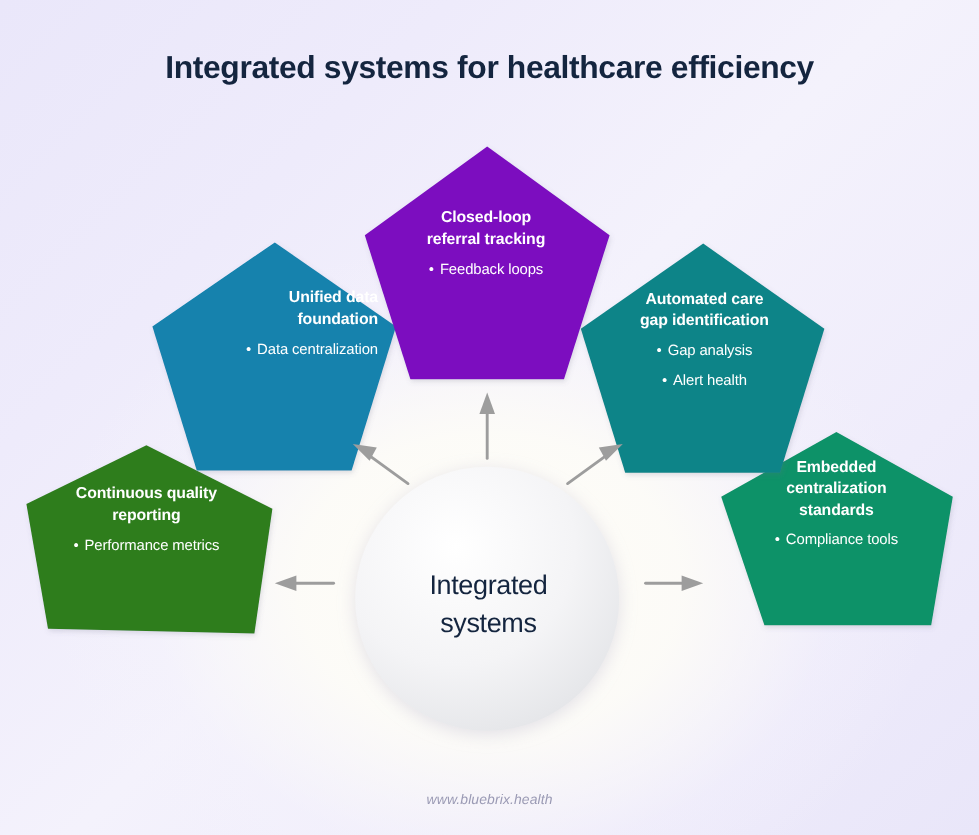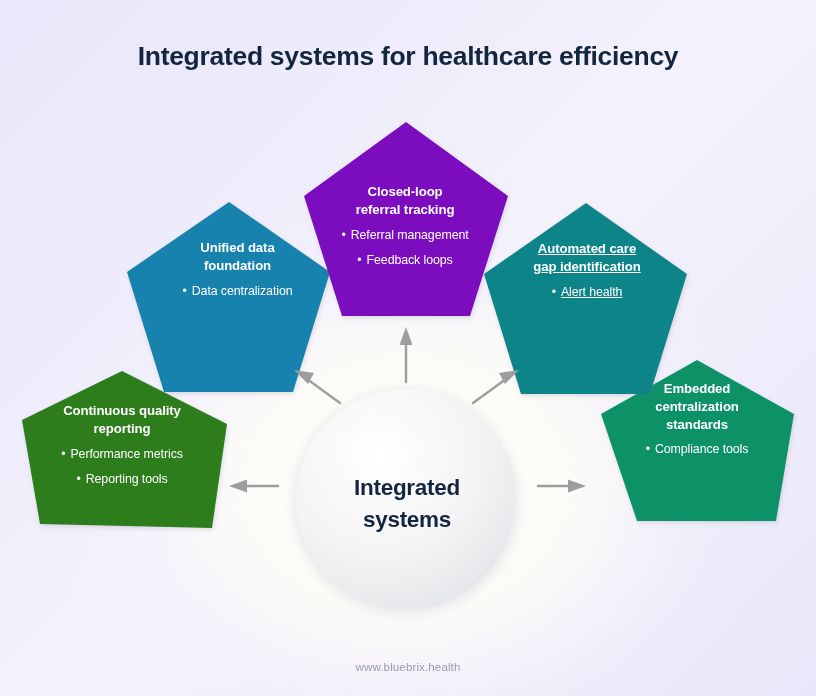--- a/index.html
+++ b/index.html
@@ -72,51 +72,52 @@
     white-space: nowrap;
     letter-spacing: -0.1px;
   }
   .node-bullets li:last-child { margin-bottom: 0; }
   .node-bullets li .dot {
     display: inline-block;
     margin-right: 5px;
   }
 
   
-  #text-top      { left: 305px; top: 183px; width: 200px; }
-  #text-upleft   { left: 139px; top: 239px; width: 197px; }
-  #text-upright  { left: 489px; top: 240px; width: 196px; text-decoration: underline; }
+  #text-top      { left: 305px; top: 172px; width: 200px; }
+  #text-upleft   { left: 118px; top: 239px; width: 197px; text-align: right; }
+  #text-upright  { left: 489px; top: 240px; width: 196px; }
   #text-lowleft  { left: 22px;  top: 402px; width: 200px; }
   #text-lowright { left: 597px; top: 380px; width: 200px; }
 
   
   .center-label {
     position: absolute;
     left: 302px;
     top: 472px;
     width: 210px;
     text-align: center;
     font-size: 22.5px;
-    font-weight: bold;
+    font-weight: normal;
     line-height: 1.42;
     color: #14253f;
     letter-spacing: -0.3px;
     pointer-events: none;
   }
 
   
   .footer {
     position: absolute;
     left: 0;
     bottom: 23px;
     width: 816px;
     text-align: center;
     font-size: 11.6px;
     color: #9a9ab4;
     letter-spacing: 0.1px;
+    font-style: italic;
   }
 </style>
 </head>
 <body>
 
 <div id="infographic">
 
   <div class="title">Integrated systems for healthcare efficiency</div>
 
   <svg id="stage" viewBox="0 0 816 696">
@@ -175,53 +176,52 @@
       </g>
     </g>
   </svg>
 
   <div class="node-text" id="text-top">
     <div class="node-title">
       <span>Closed-loop</span><br>
       <span>referral tracking</span>
     </div>
     <ul class="node-bullets">
-      <li><span class="dot">•</span><span>Referral management</span></li>
       <li><span class="dot">•</span><span>Feedback loops</span></li>
     </ul>
   </div>
 
   <div class="node-text" id="text-upleft">
     <div class="node-title">
       <span>Unified data</span><br>
       <span>foundation</span>
     </div>
     <ul class="node-bullets">
       <li><span class="dot">•</span><span>Data centralization</span></li>
     </ul>
   </div>
 
   <div class="node-text" id="text-upright">
     <div class="node-title">
       <span>Automated care</span><br>
       <span>gap identification</span>
     </div>
     <ul class="node-bullets">
+      <li><span class="dot">•</span><span>Gap analysis</span></li>
       <li><span class="dot">•</span><span>Alert health</span></li>
     </ul>
   </div>
 
   <div class="node-text" id="text-lowleft">
     <div class="node-title">
       <span>Continuous quality</span><br>
       <span>reporting</span>
     </div>
     <ul class="node-bullets">
       <li><span class="dot">•</span><span>Performance metrics</span></li>
-      <li><span class="dot">•</span><span>Reporting tools</span></li>
     </ul>
   </div>
 
   <div class="node-text" id="text-lowright">
     <div class="node-title">
       <span>Embedded</span><br>
       <span>centralization</span><br>
       <span>standards</span>
     </div>
     <ul class="node-bullets">

